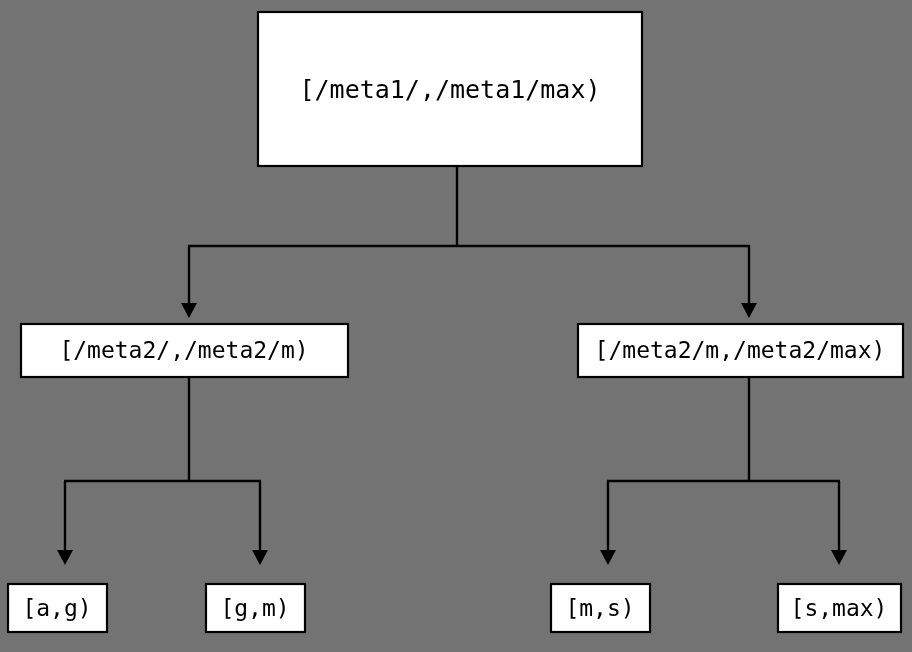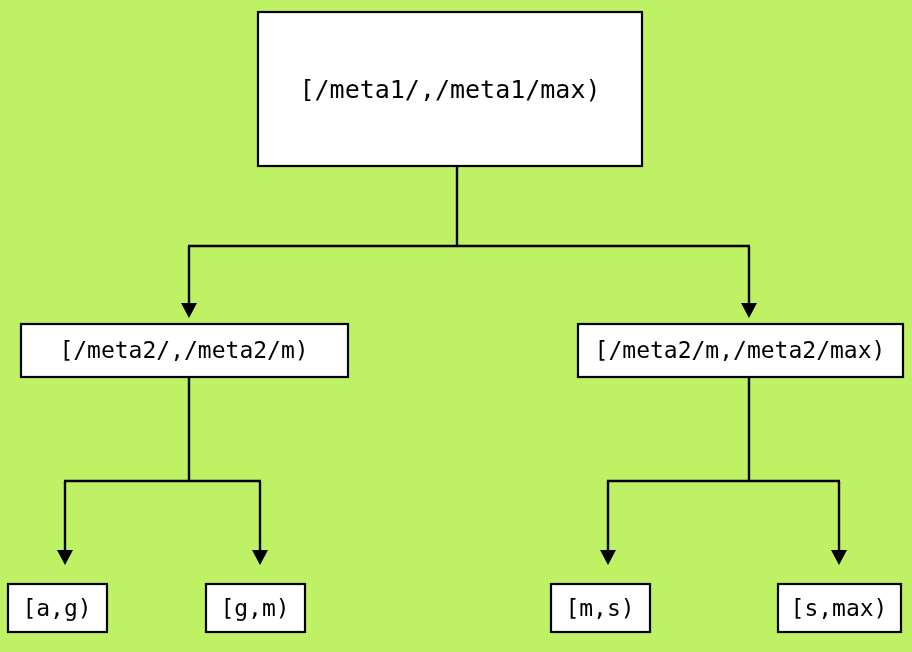--- a/index.html
+++ b/index.html
@@ -11,21 +11,21 @@
   body {
     width: 912px;
     height: 652px;
     overflow: hidden;
     font-family: "DejaVu Sans Mono", "Liberation Mono", monospace;
   }
   #diagram-root {
     position: relative;
     width: 912px;
     height: 652px;
-    background: #bef264;
+    background: #737373;
   }
   svg#tree-canvas {
     display: block;
     width: 912px;
     height: 652px;
   }
   .node-box {
     fill: #ffffff;
     stroke: #000000;
     stroke-width: 2.2;

